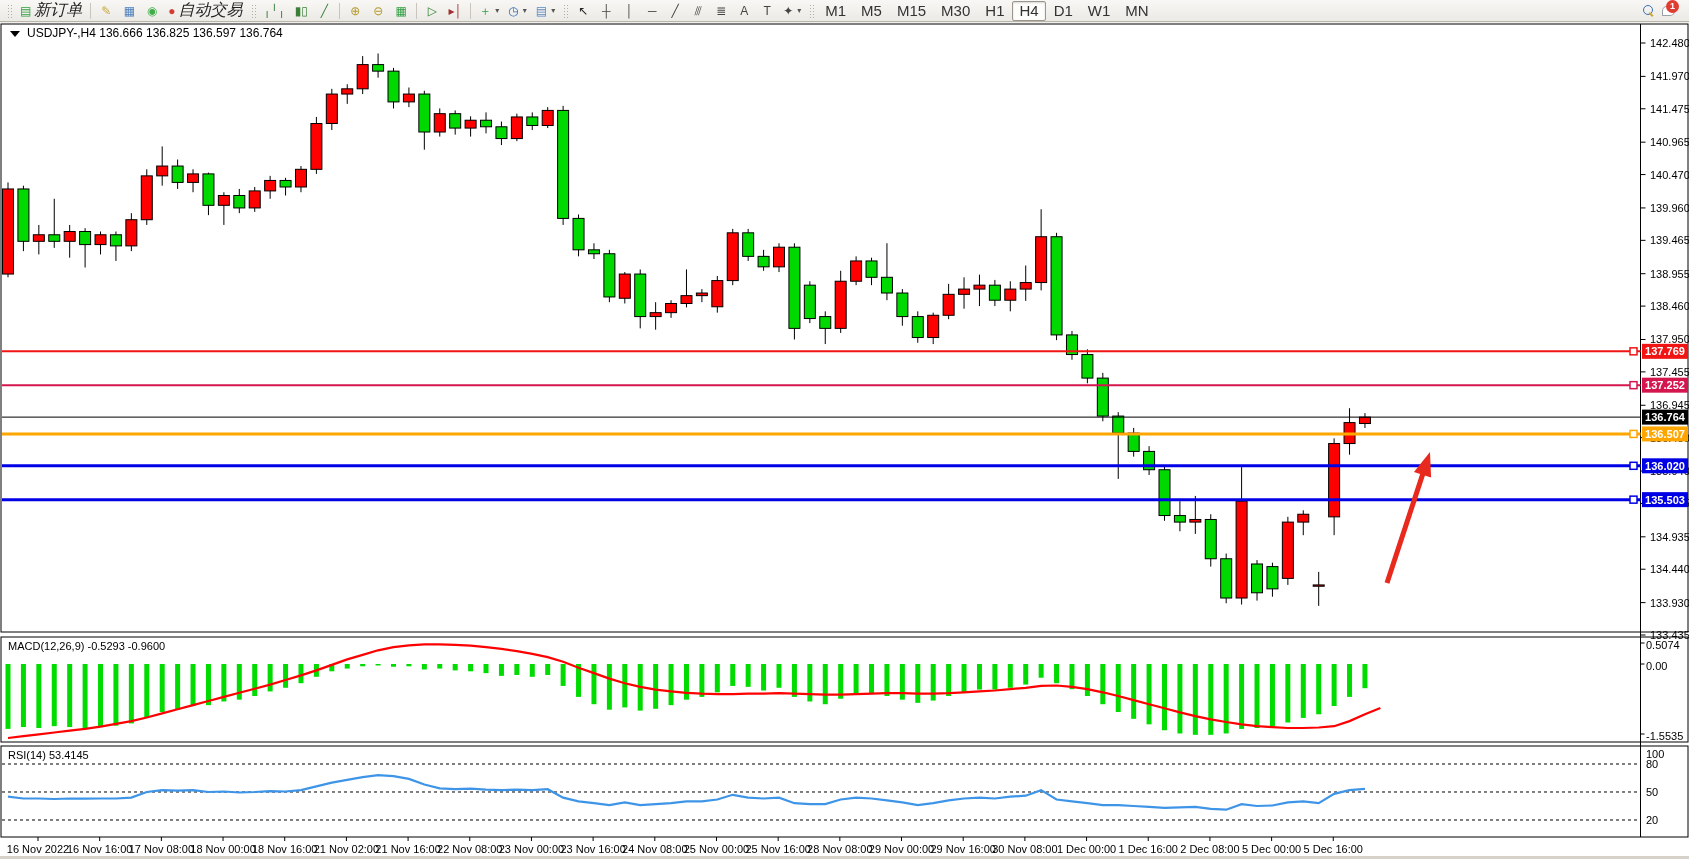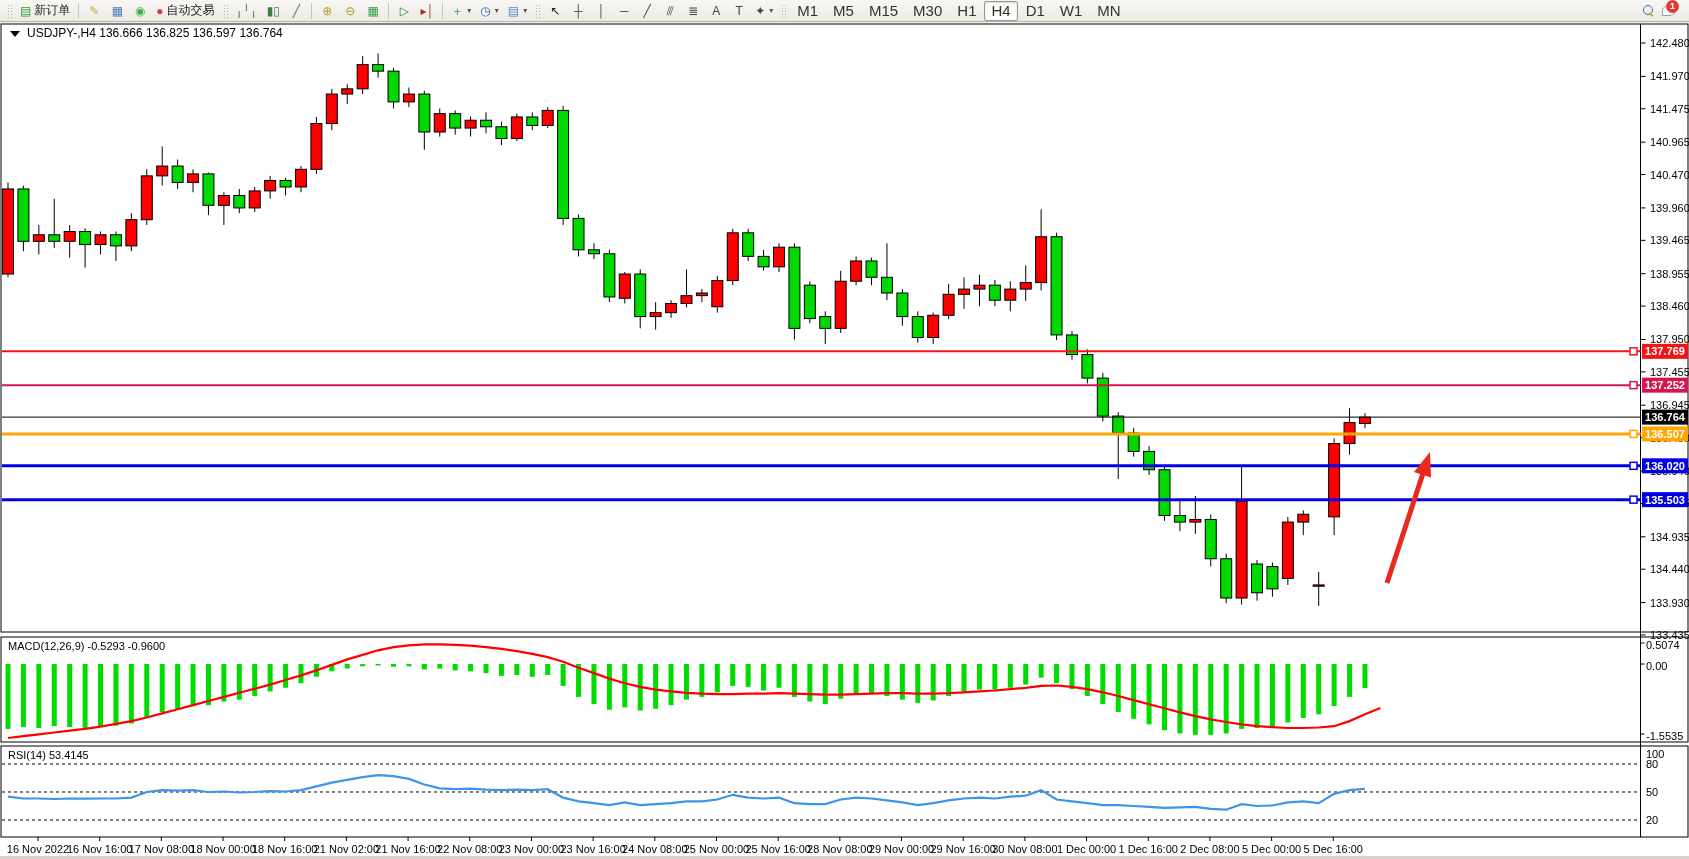--- a/index.html
+++ b/index.html
@@ -12,21 +12,21 @@
     background:linear-gradient(#f8f7f5,#eceae5); border-bottom:1px solid #b9b5ab;
     display:flex; align-items:center; padding:0 4px; gap:1px; }
   .grip { width:7px; height:16px; margin:0 2px;
     background-image:radial-gradient(circle, #b5b1a8 1px, transparent 1px);
     background-size:3px 3px; background-position:1px 1px; }
   .sep { width:1px; height:16px; background:#c9c5bc; margin:0 3px; }
   .tbtn { height:20px; min-width:22px; display:flex; align-items:center; justify-content:center;
     gap:3px; padding:0 3px; border:1px solid transparent; border-radius:2px; color:#444;
     font-size:12px; cursor:default; white-space:nowrap; }
   .tbtn .glyph { font-size:12px; line-height:12px; }
-  .tbtn .lbl { font-size:12px; color:#222; }
+  .tbtn .lbl { font-size:16px; color:#222;font-style:italic; }
   .tbtn .dd { font-size:8px; color:#555; margin-left:1px; }
   .tbtn.active { background:#fdfdfb; border:1px solid #9a968c; box-shadow:inset 0 1px 2px rgba(0,0,0,.15); }
   .tf { font-size:15px; color:#333; padding:0 6px; }
   .mag { position:relative; width:11px; height:11px; display:inline-block; }
   .mag::before { content:""; position:absolute; left:0; top:0; width:8px; height:8px;
     border:1.6px solid #3b6fb5; border-radius:50%; }
   .mag::after { content:""; position:absolute; left:7px; top:7px; width:5px; height:1.8px;
     background:#caa53a; transform:rotate(45deg); transform-origin:0 0; }
   #chat-btn { position:relative; }
   .bubble { width:13px; height:10px; border:1.5px solid #9aa0a8; border-radius:6px 6px 6px 1px; background:#fff; }

